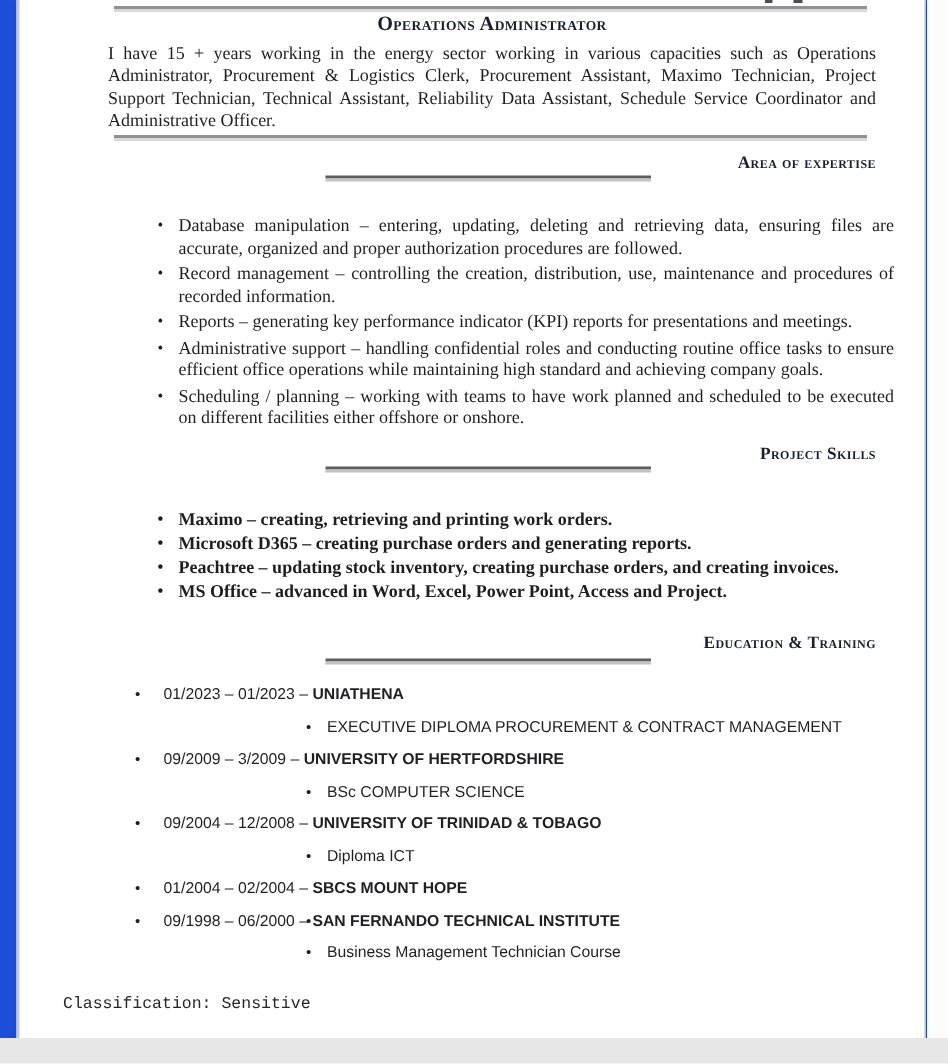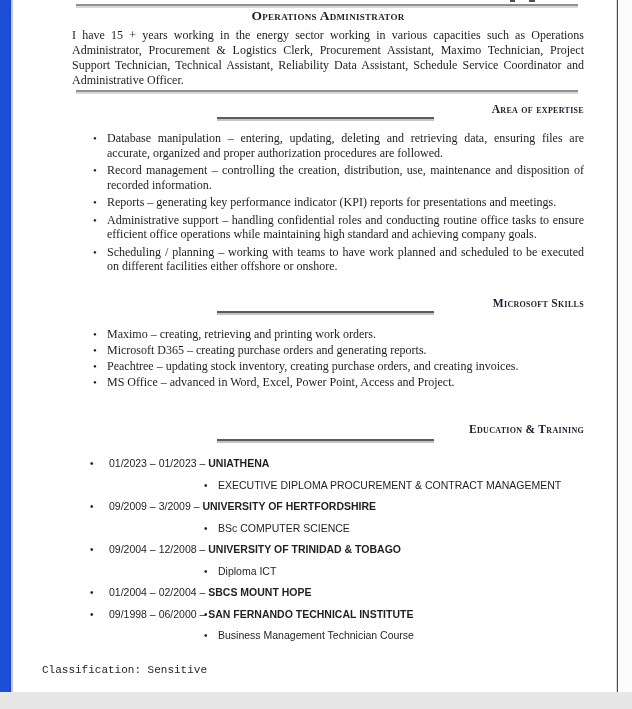--- a/index.html
+++ b/index.html
@@ -29,26 +29,26 @@
   .sec-h.expertise{top:103px;}
   .sec-h.software{top:297px;}
   .sec-h.education{top:423px;}
   .h-underline{position:absolute;left:204px;width:217px;}
   .h-underline .dark{height:2px;background:#5c5c5c;}
   .h-underline .light{height:2px;background:#c3c3c3;}
   .h-underline.u1{top:117px;}
   .h-underline.u2{top:311px;}
   .h-underline.u3{top:439px;}
 
-  ul.blist{position:absolute;left:77px;width:494px;margin:0;padding:0;list-style:none;}
+  ul.blist{position:absolute;left:77px;width:494px;margin:12px;padding:0;list-style:none;}
   ul.blist.expertise{top:131px;}
   ul.blist.software{top:327px;}
   ul.blist li{position:relative;padding-left:17px;font-size:12px;line-height:14.5px;
               color:#1e1e1e;text-align:justify;margin-bottom:3px;}
-  ul.blist.software li{margin-bottom:1.5px;text-align:left;}
+  ul.blist.software li{margin-bottom:1.5px;text-align:left;font-weight:bold;}
   ul.blist li::before{content:"\2022";position:absolute;left:3px;top:0;font-size:11px;color:#1e1e1e;}
 
   .edu{position:absolute;left:0;top:457px;width:606px;font-family:"Liberation Sans",sans-serif;}
   .edu-row{position:relative;line-height:13px;margin-bottom:8.5px;font-size:10.5px;color:#1f1f24;}
   .edu-row.entry{padding-left:96px;}
   .edu-row.entry .b{position:absolute;left:77px;top:0;font-size:10px;}
   .edu-row.sub{padding-left:205px;}
   .edu-row.sub .b{position:absolute;left:191px;top:0;font-size:10px;}
   .edu-inst{font-weight:bold;}
 
@@ -78,27 +78,27 @@
         <div class="light"></div>
     </div>
 
     <div class="sec-h expertise">Area of expertise</div>
     <div class="h-underline u1">
       <div class="dark"></div>
         <div class="light"></div>
     </div>
     <ul class="blist expertise">
       <li>Database manipulation – entering, updating, deleting and retrieving data, ensuring files are accurate, organized and proper authorization procedures are followed.</li>
-      <li>Record management – controlling the creation, distribution, use, maintenance and disposition of recorded information.</li>
+      <li>Record management – controlling the creation, distribution, use, maintenance and procedures of recorded information.</li>
       <li>Reports – generating key performance indicator (KPI) reports for presentations and meetings.</li>
       <li>Administrative support – handling confidential roles and conducting routine office tasks to ensure efficient office operations while maintaining high standard and achieving company goals.</li>
       <li>Scheduling / planning – working with teams to have work planned and scheduled to be executed on different facilities either offshore or onshore.</li>
     </ul>
 
-    <div class="sec-h software">Microsoft Skills</div>
+    <div class="sec-h software">Project Skills</div>
     <div class="h-underline u2">
       <div class="dark"></div>
         <div class="light"></div>
     </div>
     <ul class="blist software">
       <li>Maximo – creating, retrieving and printing work orders.</li>
       <li>Microsoft D365 – creating purchase orders and generating reports.</li>
       <li>Peachtree – updating stock inventory, creating purchase orders, and creating invoices.</li>
       <li>MS Office – advanced in Word, Excel, Power Point, Access and Project.</li>
     </ul>

